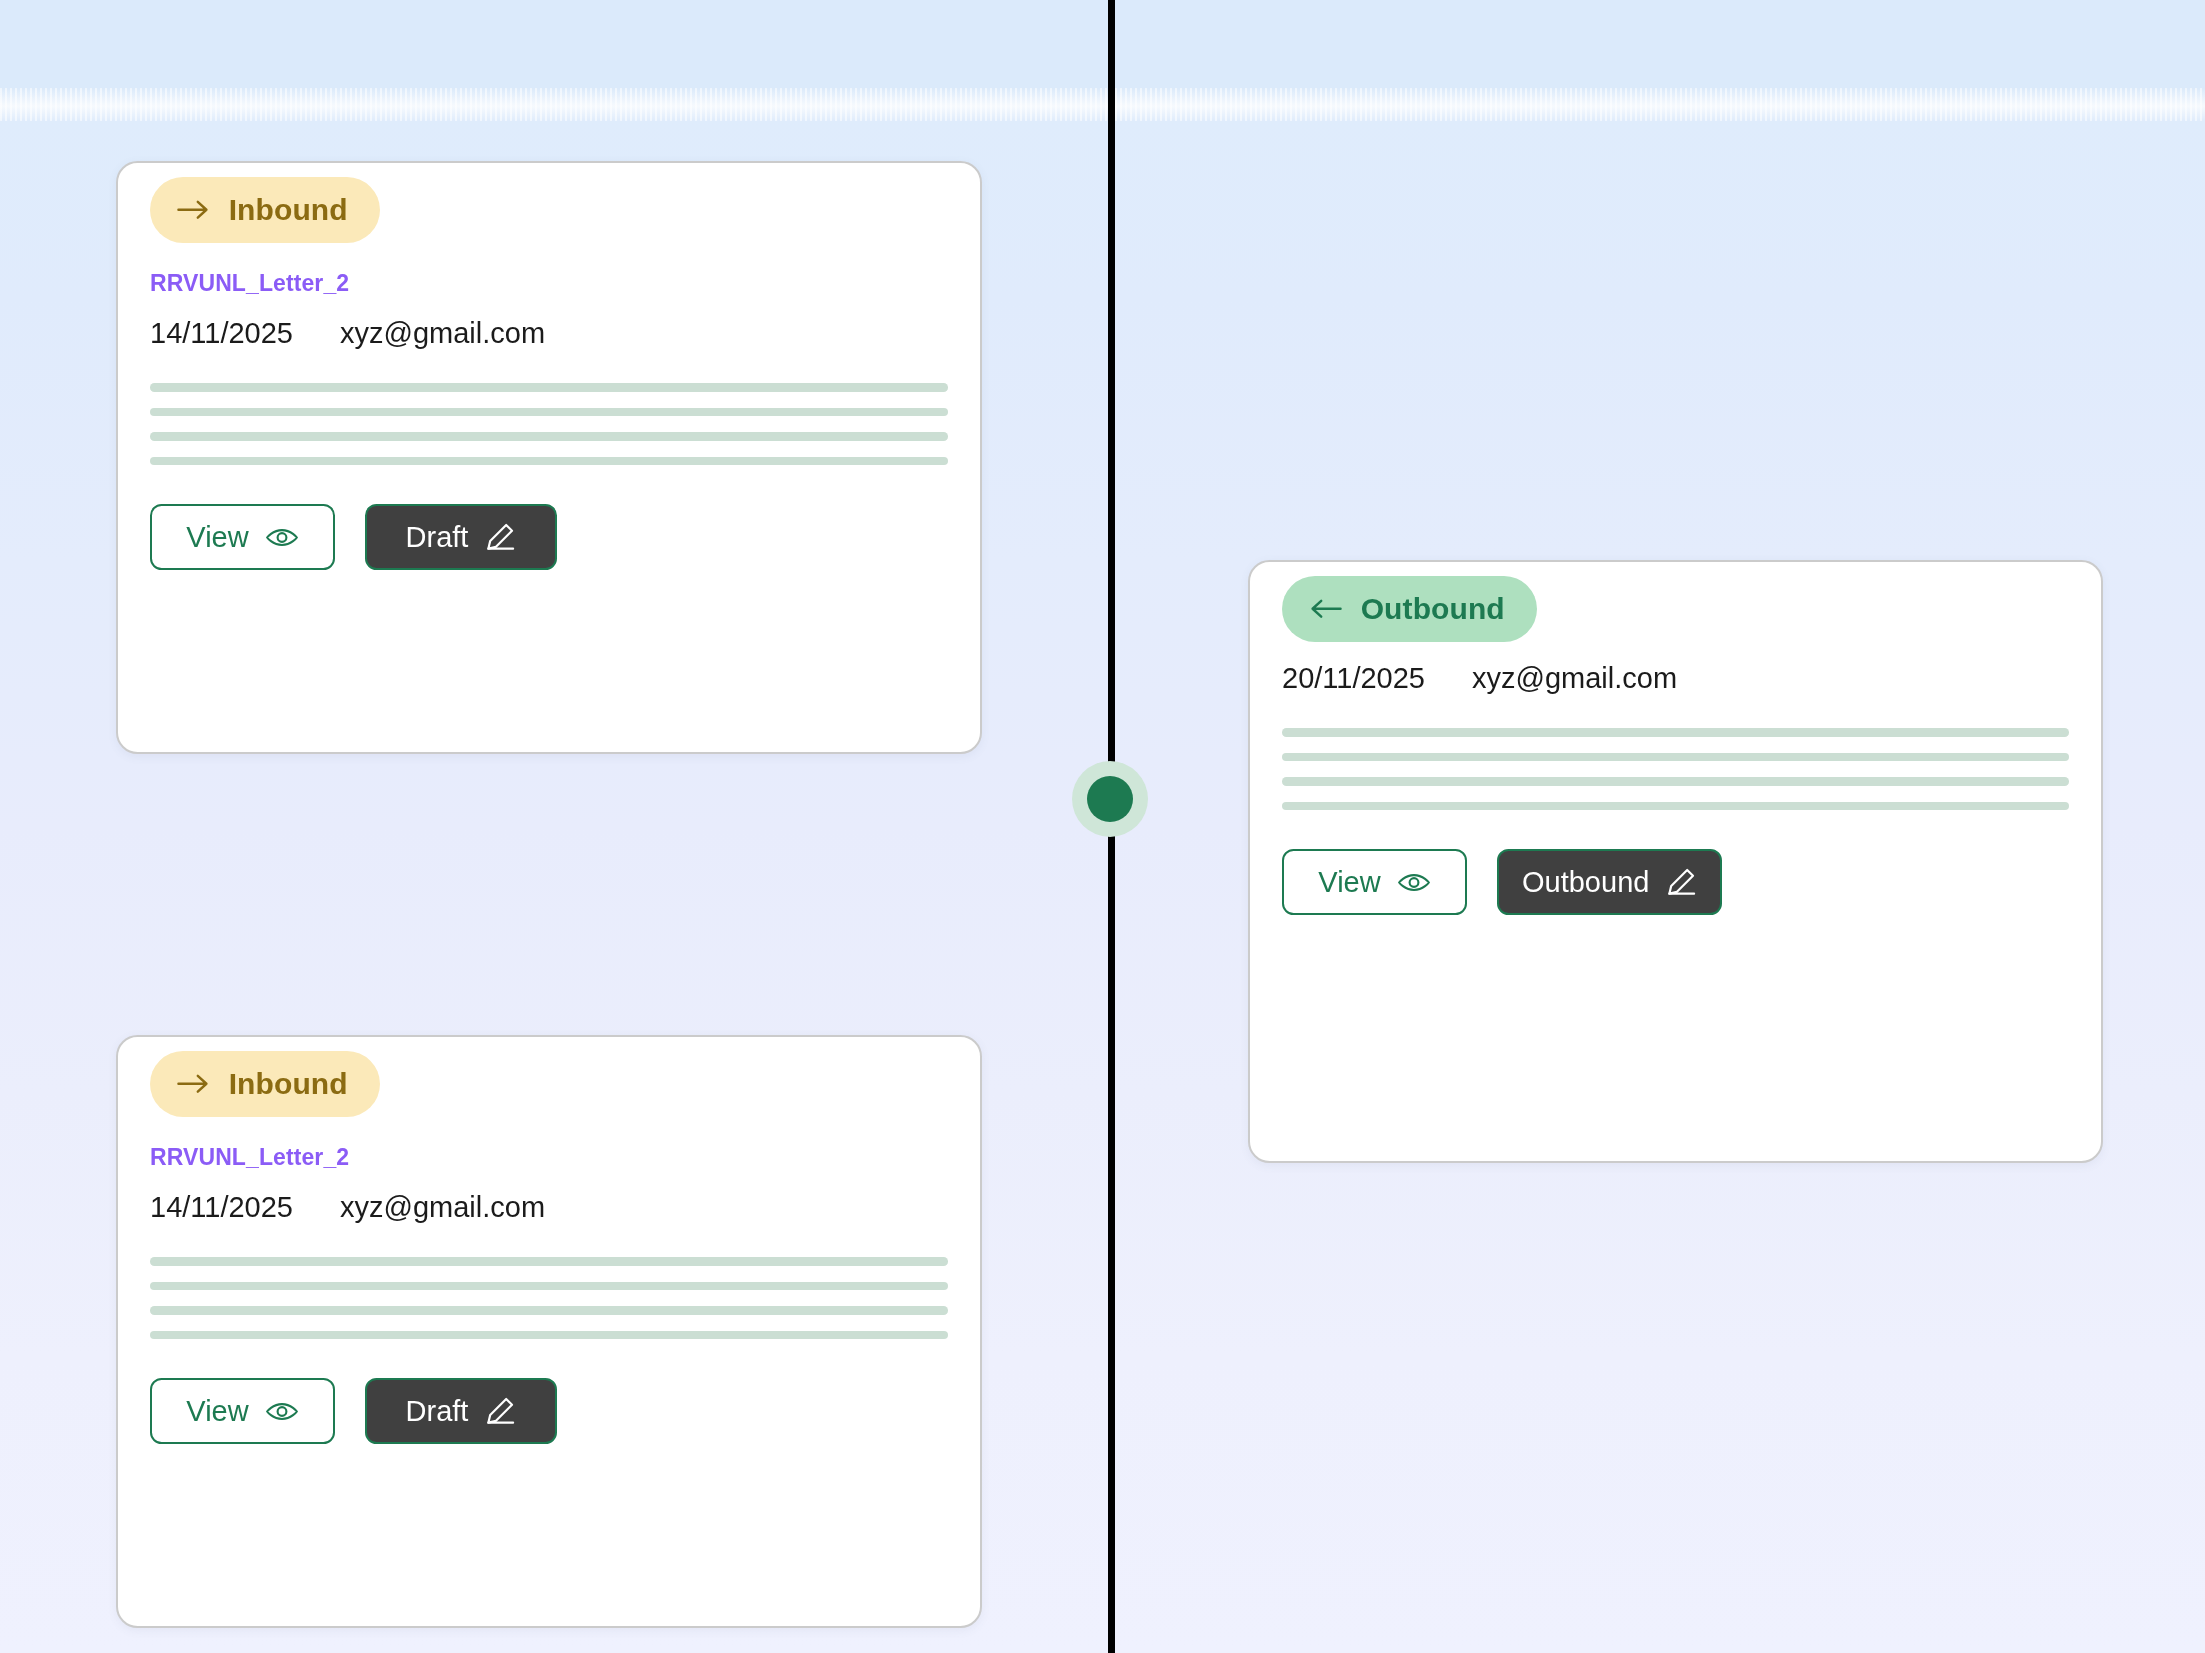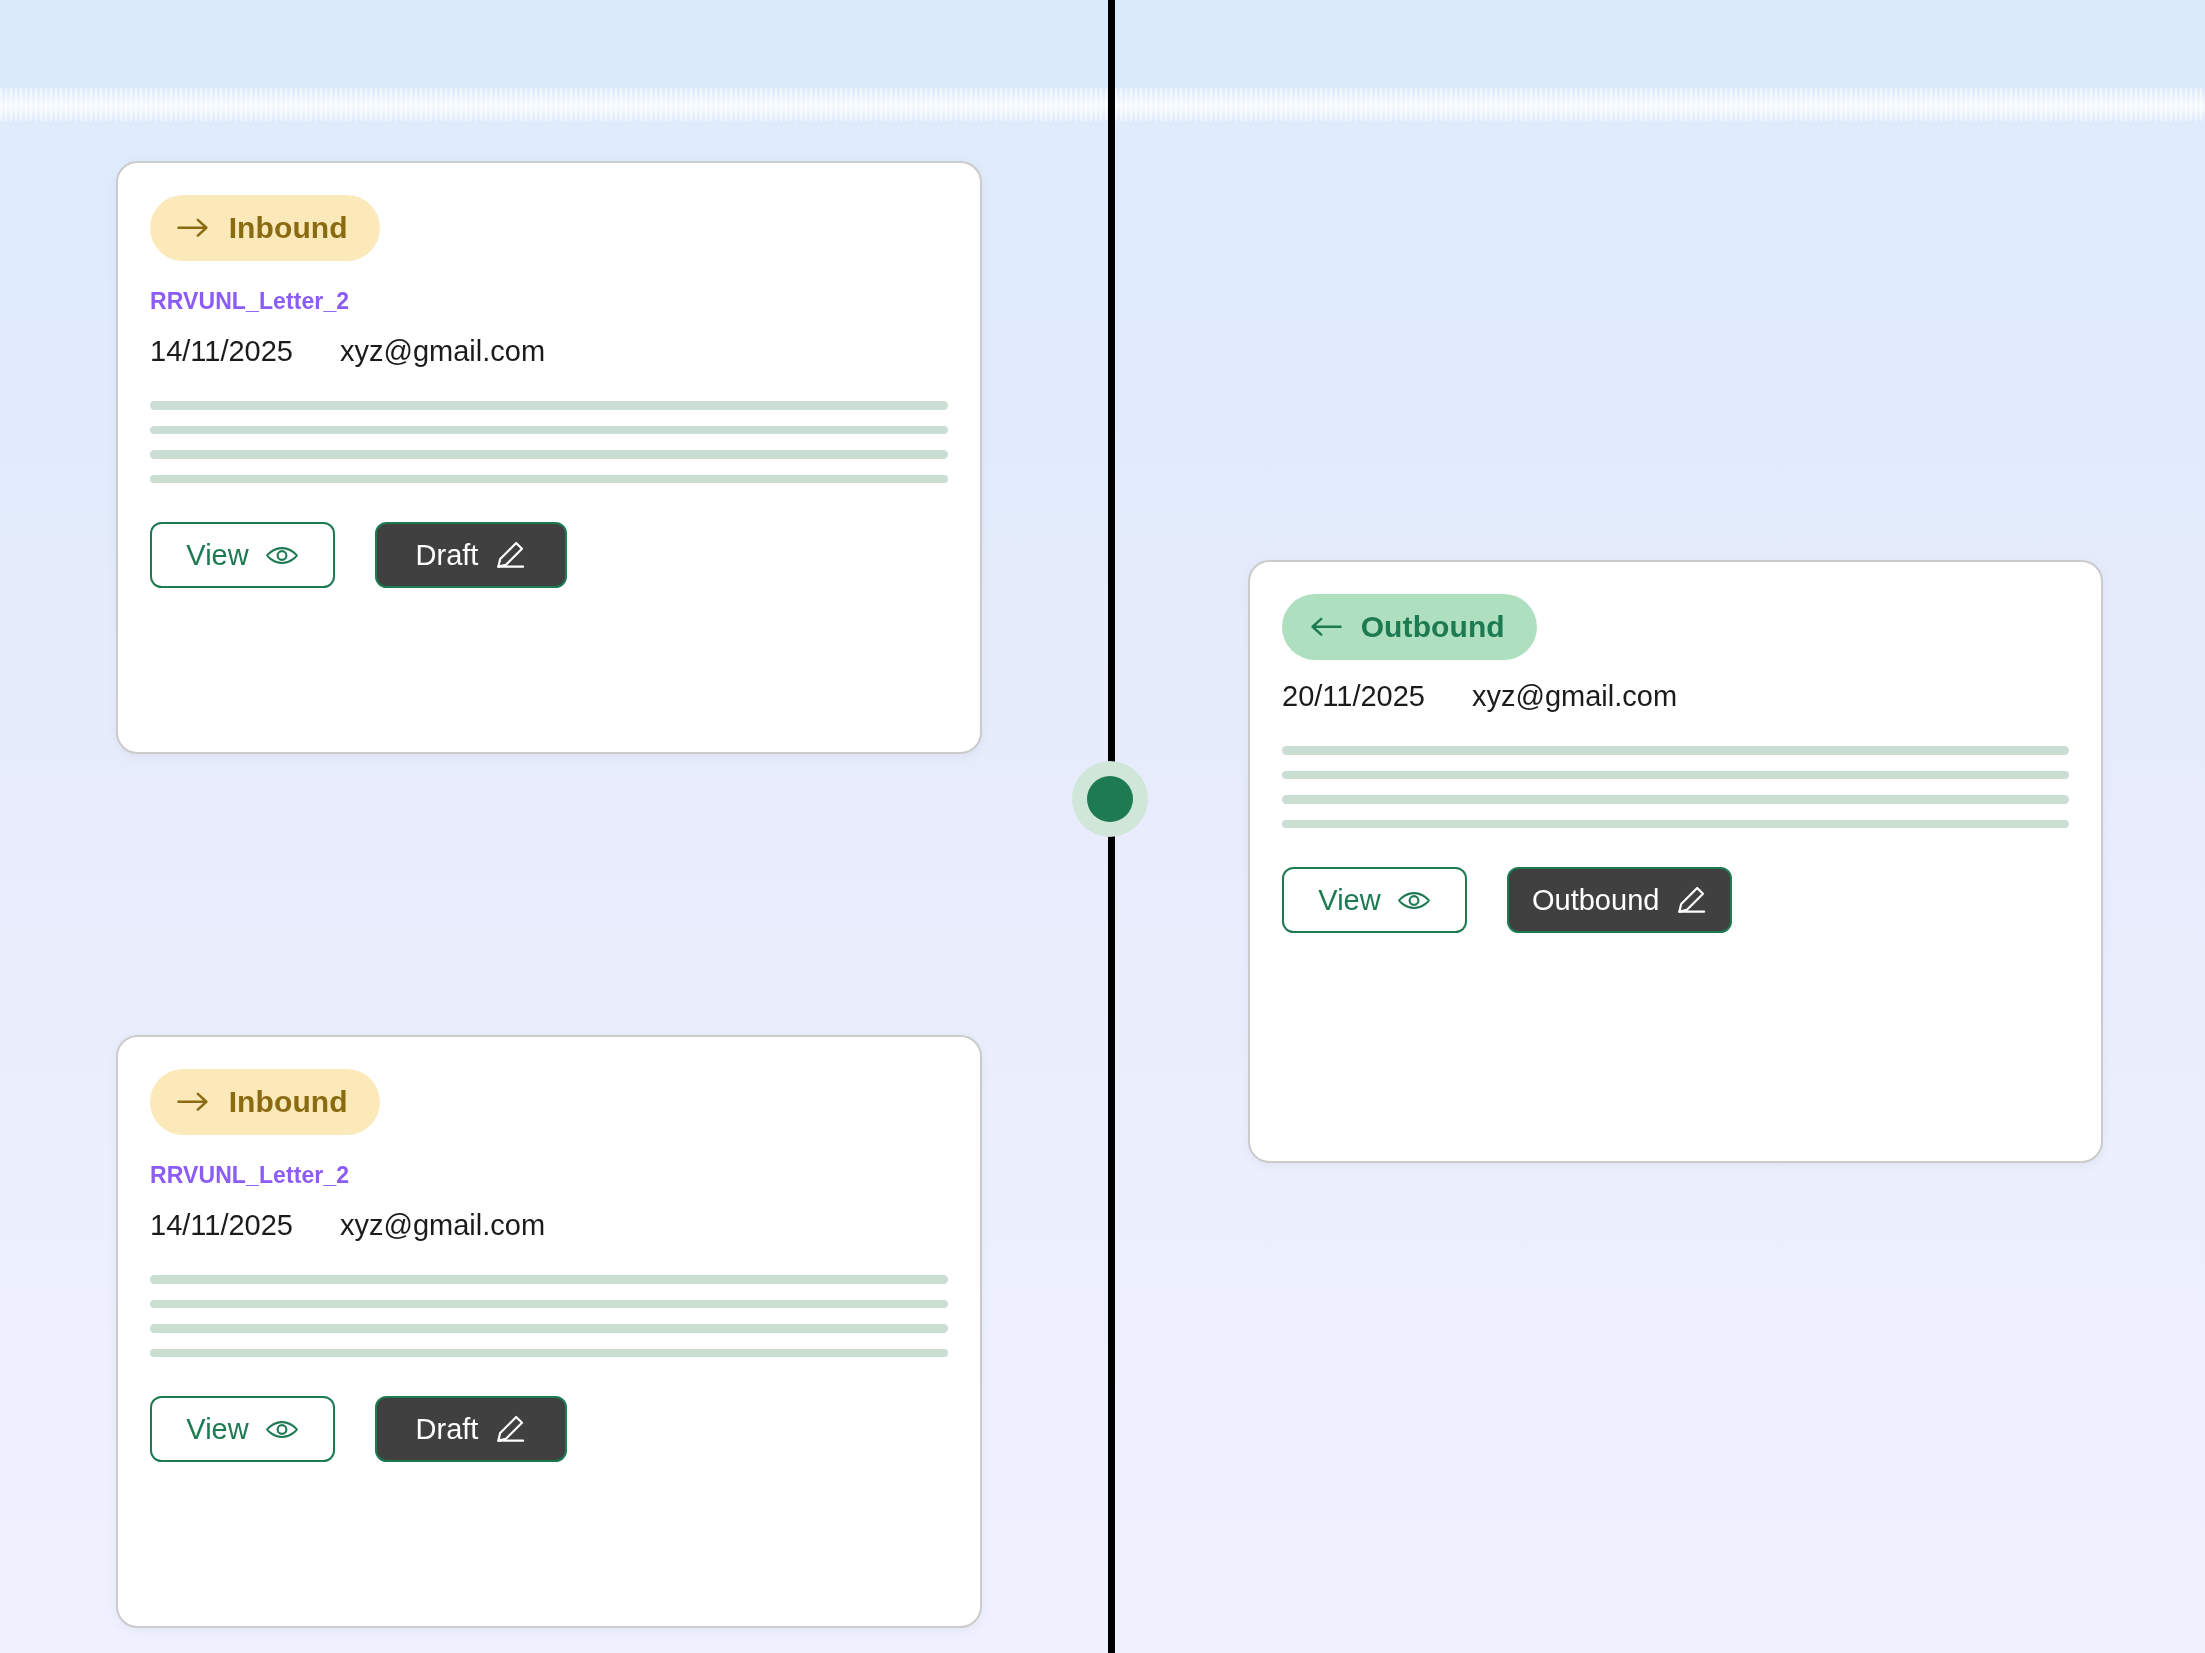--- a/index.html
+++ b/index.html
@@ -61,21 +61,21 @@
     background:#1d7a51;
   }
 
   
   .card{
     position:absolute;
     background:#ffffff;
     border:2.2px solid #cbcbcb;
     border-radius:21.5px;
     box-shadow:0 2.9px 10px rgba(80,95,130,.07);
-    padding:32px 32px 30px 32px;
+    padding:14px 32px 30px 32px;
   }
   .card-inbound-1{ left:116px; top:161px;  width:866px; height:593px; }
   .card-inbound-2{ left:116px; top:1035px; width:866px; height:593px; }
   .card-outbound-1{ left:1248px; top:560px; width:855px; height:603px; }
 
   
   .badge{
     display:inline-flex;
     align-items:center;
     gap:18.7px;
@@ -126,21 +126,21 @@
     height:8.6px;
     border-radius:4.3px;
     background:#cbded3;
   }
 
   
   .card-actions{
     margin-top:39px;
     display:flex;
     align-items:center;
-    gap:40px;
+    gap:30px;
   }
   .btn{
     display:inline-flex;
     align-items:center;
     justify-content:center;
     gap:16px;
     height:66px;
     border-radius:11.5px;
     font-size:29px;
     font-weight:400;

